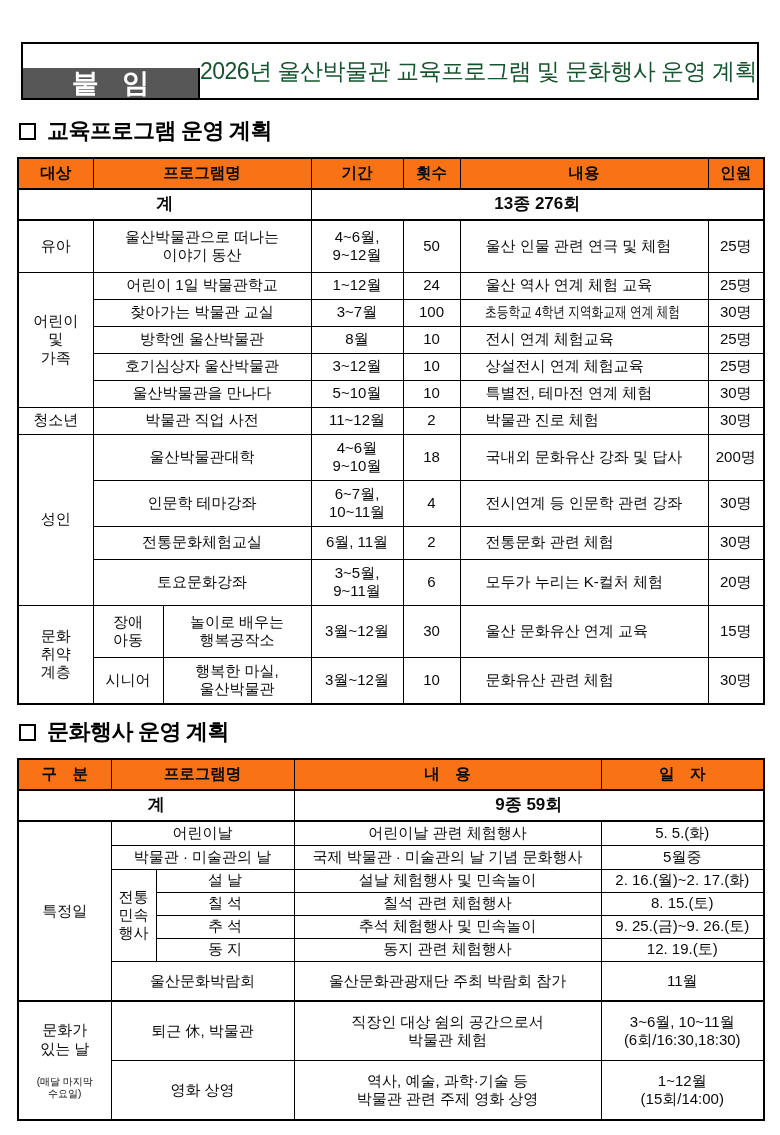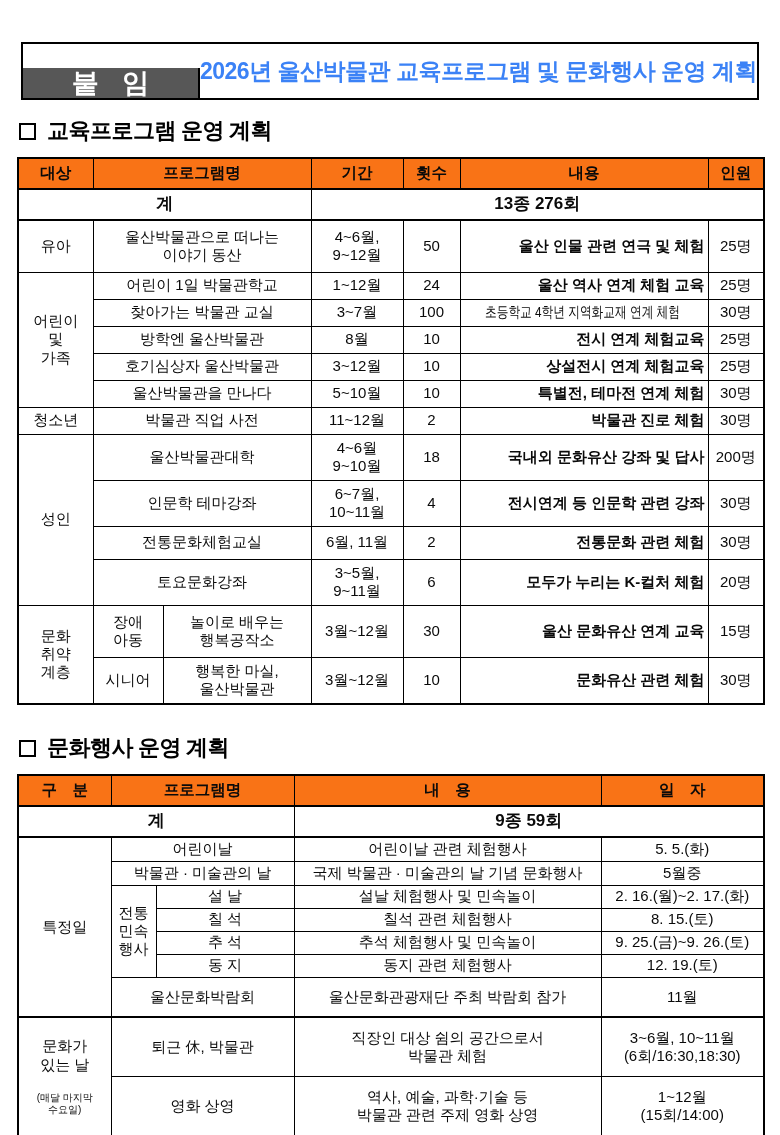--- a/index.html
+++ b/index.html
@@ -17,21 +17,21 @@
     border:2px solid #000; height:54px; margin:0 4px;
   }
   .attach {
     width:183px; background:#575757; color:#fff;
     display:flex; align-items:center; justify-content:center;
     font-size:27px; font-weight:bold; letter-spacing:8px;
     border-right:2px solid #000; padding-left:8px; box-sizing:border-box;margin-top:24px;
   }
   .title-text {
     flex:1; display:flex; align-items:center; justify-content:center;
-    color:#3b82f6; font-size:23px; font-weight:bold; letter-spacing:-0.5px;
+    color:#14532d; font-size:23px; font-weight:normal; letter-spacing:-0.5px;
     white-space:nowrap;
   }
 
   
   .section-heading {
     display:flex; align-items:center;
     font-size:22px; font-weight:bold; color:#000;
     margin:16px 0 11px 0; letter-spacing:-0.5px;font-family:Liberation Serif, serif;
   }
   .sq {
@@ -51,21 +51,21 @@
     font-weight:normal; vertical-align:middle;
   }
   tr.head th {
     background:#f97316; font-weight:bold; font-size:15.5px;
     border-bottom:2px solid #000; height:27px;
   }
   tr.total td {
     font-weight:bold; font-size:17px;
     border-bottom:2px solid #000; height:27px;
   }
-  td.desc-l { text-align:right; padding-left:8px;font-weight:bold; }
+  td.desc-l { text-align:left; padding-left:25px; }
   td.condensed { text-align:left; padding-left:24px; }
   td.condensed span {
     display:inline-block; transform:scaleX(0.78); transform-origin:0 50%;
     white-space:nowrap;
   }
   .cat-note { font-size:10px; display:block; line-height:1.2; white-space:pre-line; }
   .cat-main { display:block; white-space:pre-line; }
   tr.gsep td { border-top:2px solid #000; }
 </style>
 </head>
@@ -217,21 +217,21 @@
       <td>행복한 마실,
 울산박물관</td>
       <td>3월~12월</td>
       <td>10</td>
       <td class="desc-l">문화유산 관련 체험</td>
       <td>30명</td>
     </tr>
   </tbody>
     </table>
 
-  <div class="section-heading" style="margin-top:28px">
+  <div class="section-heading" style="margin-top:12px">
     <span class="sq"></span>
     <span>문화행사 운영 계획</span>
   </div>
 
   <table>
     <colgroup>
       <col style="width:93px">
         <col style="width:45px">
         <col style="width:138px">
       <col style="width:307px">

